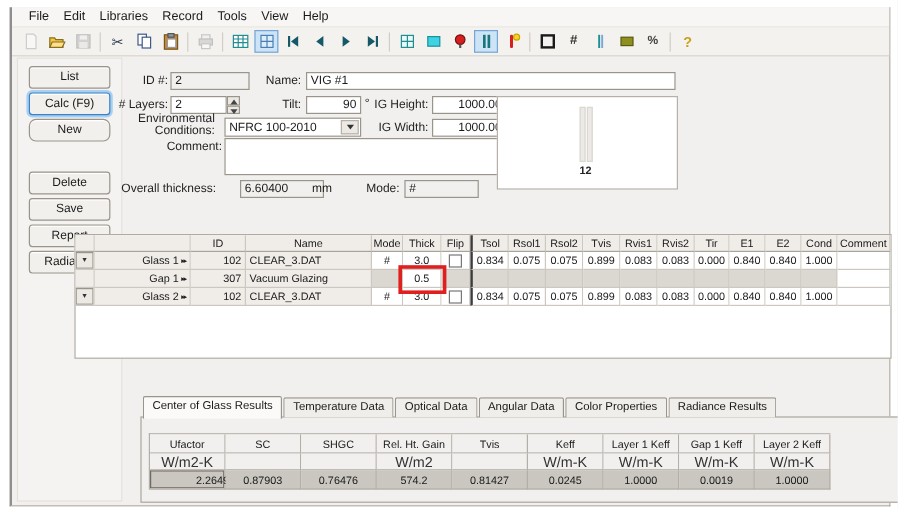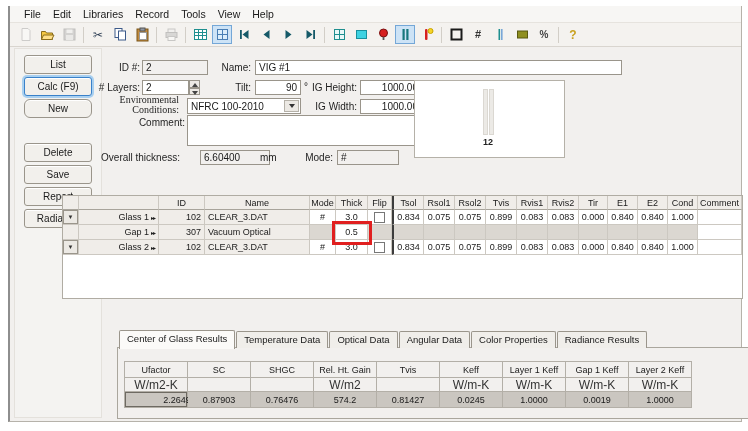--- a/index.html
+++ b/index.html
@@ -228,36 +228,36 @@
   <div class="sbtn focus" style="top:71px;">Calc (F9)</div>
   <div class="sbtn" style="top:93px;border-radius:6px;">New</div>
   <div class="sbtn" style="top:137px;">Delete</div>
   <div class="sbtn" style="top:159px;">Save</div>
   <div class="sbtn" style="top:181px;">Report</div>
   <div class="sbtn" style="top:203px;">Radiance</div>
 
   <div class="lbl" style="left:60px;top:56px;width:70px;">ID #:</div>
   <div class="box ro" style="left:132px;top:54px;width:66px;">2</div>
   <div class="lbl" style="left:203px;top:56px;width:38px;">Name:</div>
-  <div class="box" style="left:245px;top:54px;width:367px;">VIG #1</div>
+  <div class="box" style="left:245px;top:54px;width:308px;">VIG #1</div>
 
   <div class="lbl" style="left:60px;top:76px;width:70px;"># Layers:</div>
   <div class="box" style="left:132px;top:74px;width:47px;">2</div>
   <div class="spin" style="left:179px;top:74px;">
     <div class="up"></div>
     <div class="dn"></div>
   </div>
   <div class="lbl" style="left:203px;top:76px;width:38px;">Tilt:</div>
   <div class="box rt" style="left:245px;top:74px;width:46px;">90</div>
   <span class="unit" style="left:294px;top:75px;">°</span>
   <div class="lbl" style="left:298px;top:76px;width:49px;">IG Height:</div>
   <div class="box rt" style="left:350px;top:74px;width:62px;">1000.00</div>
   <span class="unit" style="left:416px;top:76px;">mm</span>
 
-  <div class="lbl" style="left:89px;top:89px;width:80px;line-height:10px;font-family:Liberation Serif, serif;">
+  <div class="lbl" style="left:89px;top:89px;width:80px;line-height:10px;">
     <span>Environmental</span><br>
     <span>Conditions:</span>
   </div>
   <div class="box" style="left:177px;top:92px;width:114px;height:16px;">
     <span>NFRC 100-2010</span>
     <span class="dd-arrow"></span>
   </div>
   <div class="lbl" style="left:298px;top:95px;width:49px;">IG Width:</div>
   <div class="box rt" style="left:350px;top:93px;width:62px;">1000.00</div>
   <span class="unit" style="left:416px;top:95px;">mm</span>
@@ -324,21 +324,21 @@
       <div class="gc">0.840</div>
       <div class="gc">1.000</div>
       <div class="gc"></div>
 
       <div class="gc rh"></div>
       <div class="gc rh aR">
           <span>Gap 1</span>
           <span class="arrows">▸▸</span>
         </div>
       <div class="gc rh aR">307</div>
-      <div class="gc rh aL">Vacuum Optical</div>
+      <div class="gc rh aL">Vacuum Glazing</div>
       <div class="gc gg"></div>
       <div class="gc">0.5</div>
       <div class="gc gg"></div>
       <div class="gc gg sepL"></div>
       <div class="gc gg"></div>
       <div class="gc gg"></div>
       <div class="gc gg"></div>
       <div class="gc gg"></div>
       <div class="gc gg"></div>
       <div class="gc gg"></div>

